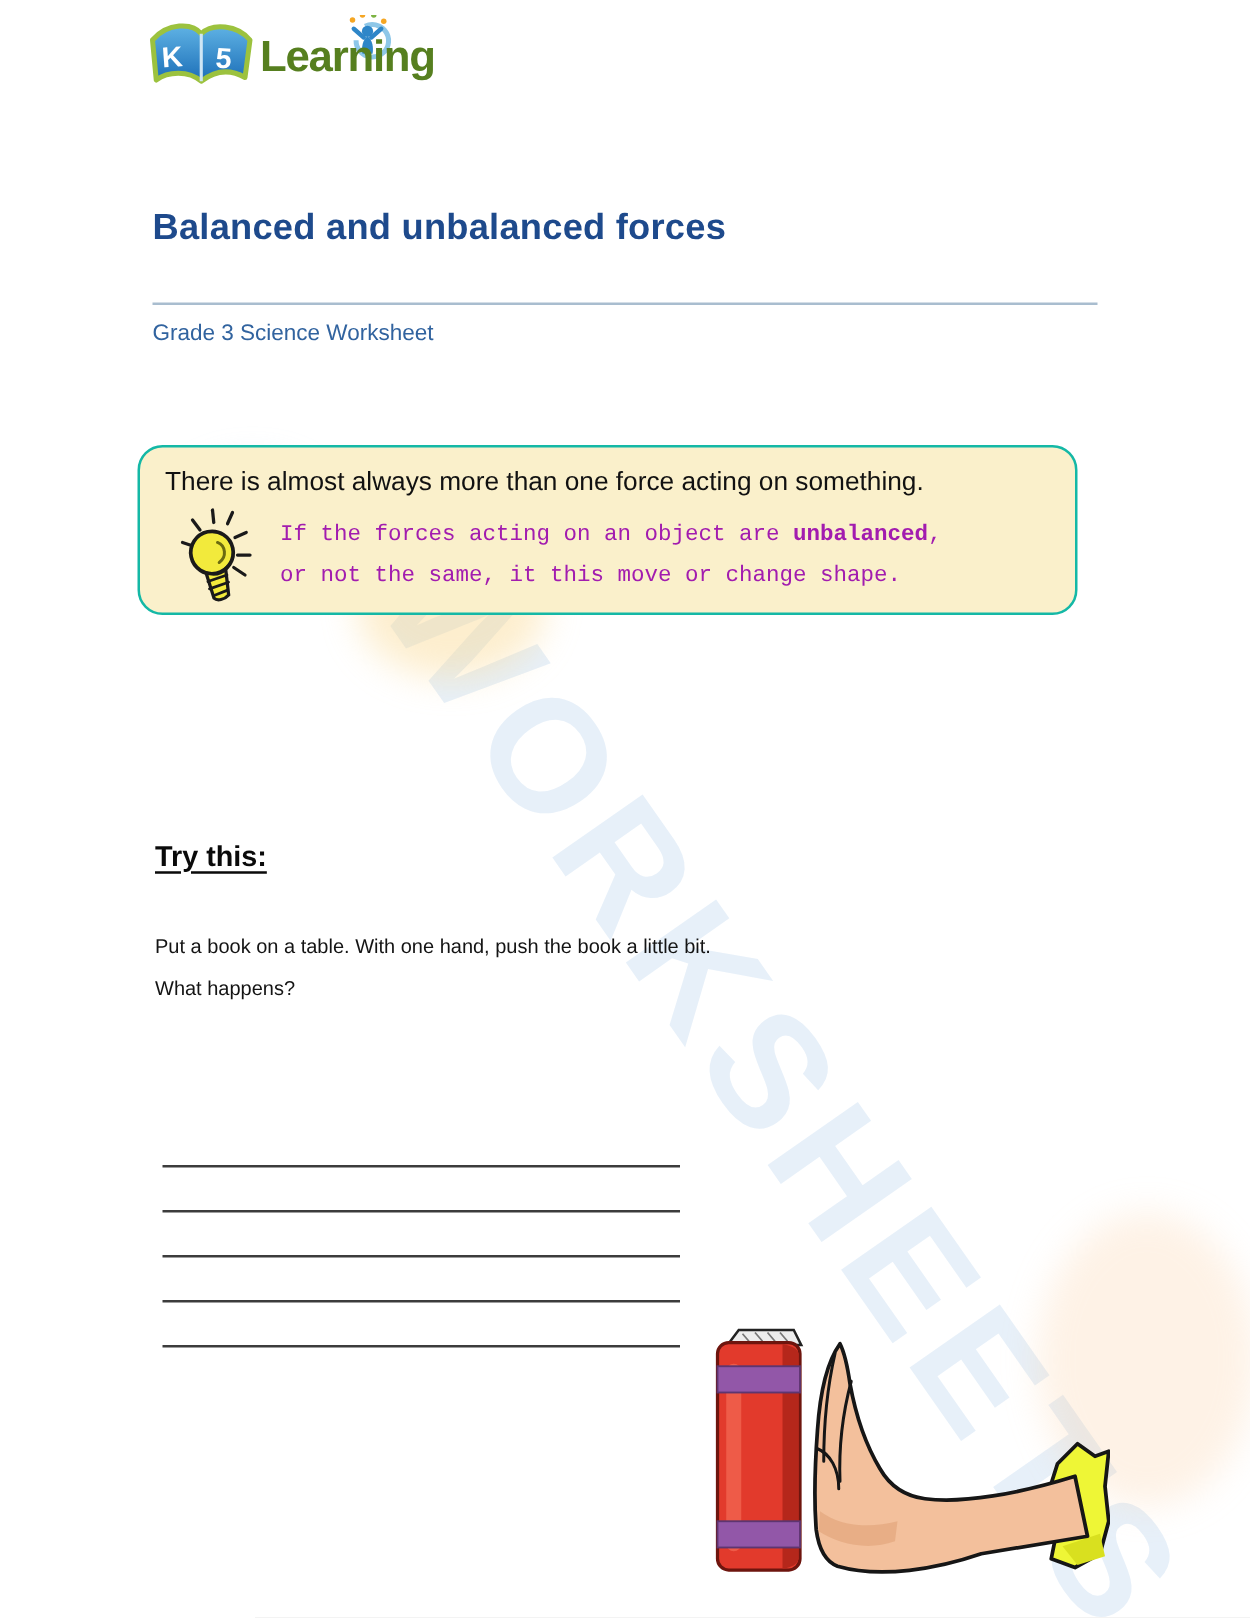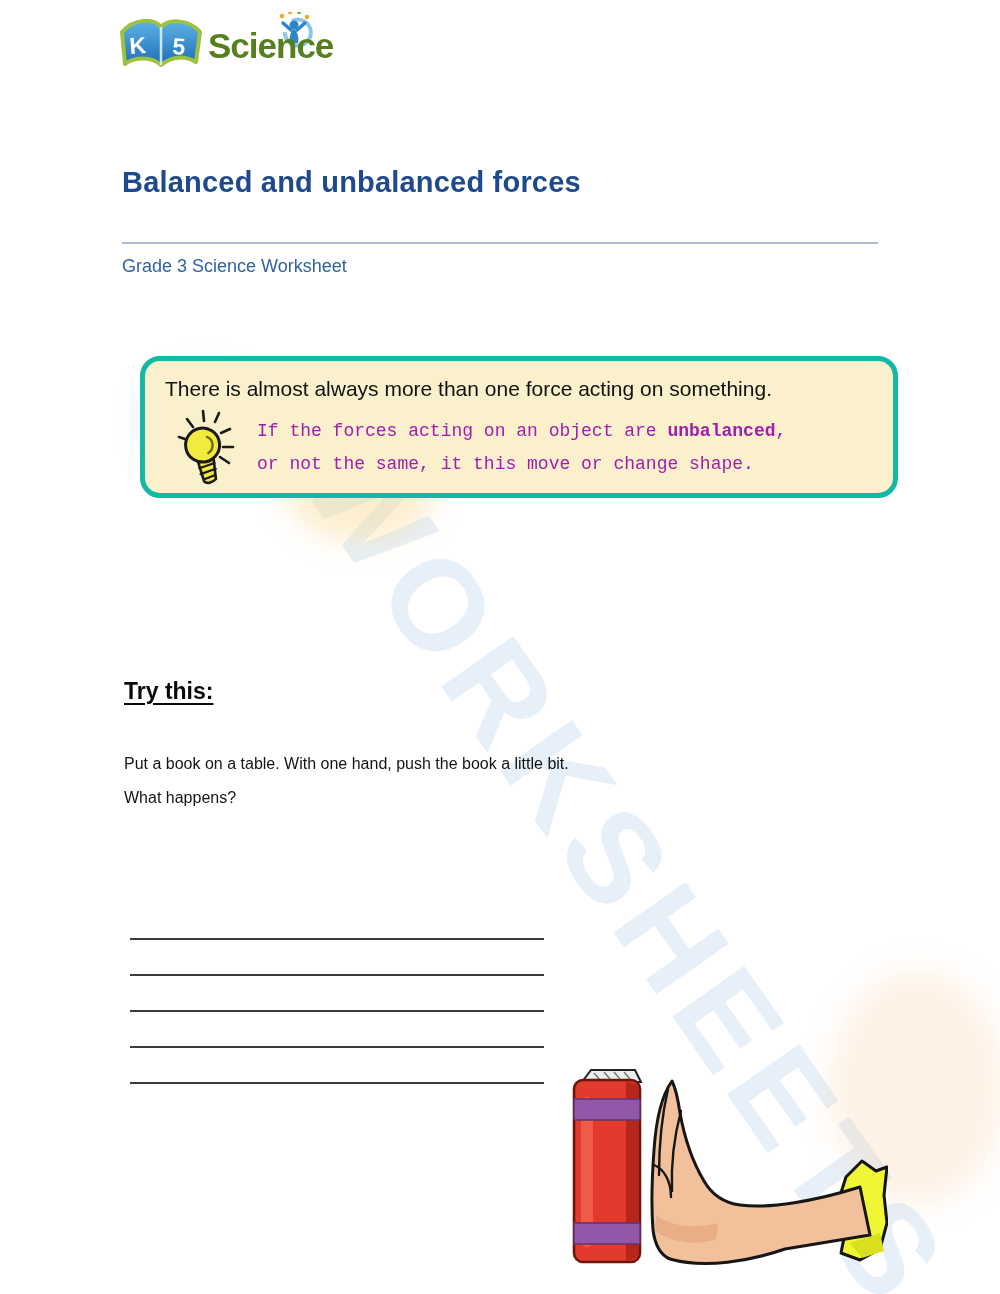--- a/index.html
+++ b/index.html
@@ -15,22 +15,22 @@
   .b2{left:226px;top:384px;width:92px;height:76px;background:rgba(244,148,148,0.35);}
   .b3{left:286px;top:430px;width:150px;height:112px;background:rgba(250,214,138,0.42);}
   .b4{left:830px;top:970px;width:175px;height:235px;background:rgba(250,206,160,0.26);}
   .layer{position:relative;z-index:1;}
   
   .logo{left:116px;top:12px;width:250px;height:62px;}
   .page-title{left:122px;top:104px;font-size:29px;font-weight:bold;color:#1E4A8C;letter-spacing:0.2px;}
   .title-rule{left:122px;top:147px;width:756px;height:2px;background:#A9BDCF;}
   .subtitle{left:122px;top:159px;font-size:18px;color:#31639F;}
   
-  .callout{left:140px;top:238px;width:748px;height:132px;background:#FAF0CB;
-           border:5px solid #14b8a6;border-radius:20px;}
+  .callout{left:110px;top:238px;width:748px;height:132px;background:#FAF0CB;
+           border:2px solid #14b8a6;border-radius:20px;}
   .callout-l1{position:absolute;left:20px;top:16px;font-size:21px;color:#111;}
   .bulb{position:absolute;left:22px;top:42px;}
   .callout-l23{position:absolute;left:112px;top:54px;font-size:18px;color:#a21caf;line-height:33px;font-family:Liberation Mono, monospace;}
   
   .try-this{left:124px;top:418px;font-size:23px;font-weight:bold;color:#0a0a0a;
             text-decoration:underline;text-underline-offset:4px;}
   .para{font-size:16px;color:#141414;line-height:34px;white-space:pre-line;}
   .q1{left:124px;top:460px;width:800px;}
   
   .lines{left:130px;width:414px;}
@@ -73,21 +73,21 @@
         <circle cx="0" cy="6" r="13" fill="none" stroke="#8EC7E8" stroke-width="4" stroke-dasharray="50 14" transform="rotate(-40)"></circle>
         <circle cx="0" cy="-3" r="4.5" fill="#2E86C8"></circle>
         <path d="M0,1 C-4,4 -5,10 -4,15 L4,15 C5,10 4,4 0,1 Z" fill="#2E86C8"></path>
         <path d="M-3,2 L-11,-5 M3,2 L11,-5" stroke="#2E86C8" stroke-width="3.5" stroke-linecap="round"></path>
         <circle cx="-12" cy="-12" r="2.2" fill="#F5A623"></circle>
         <circle cx="-4" cy="-16" r="2.2" fill="#F5A623"></circle>
         <circle cx="5" cy="-16" r="2.2" fill="#7CB342"></circle>
         <circle cx="13" cy="-11" r="2.2" fill="#F5A623"></circle>
       </g>
     </svg>
-    <div class="logo-learning">Science</div>
+    <div class="logo-learning">Learning</div>
   </div>
 
   <div class="abs page-title layer">Balanced and unbalanced forces</div>
   <div class="abs title-rule layer"></div>
   <div class="abs subtitle layer">Grade 3 Science Worksheet</div>
 
   <div class="abs callout layer">
     <div class="callout-l1">There is almost always more than one force acting on something.</div>
     <div class="bulb">
       <svg width="80" height="86" viewBox="0 0 80 86">

